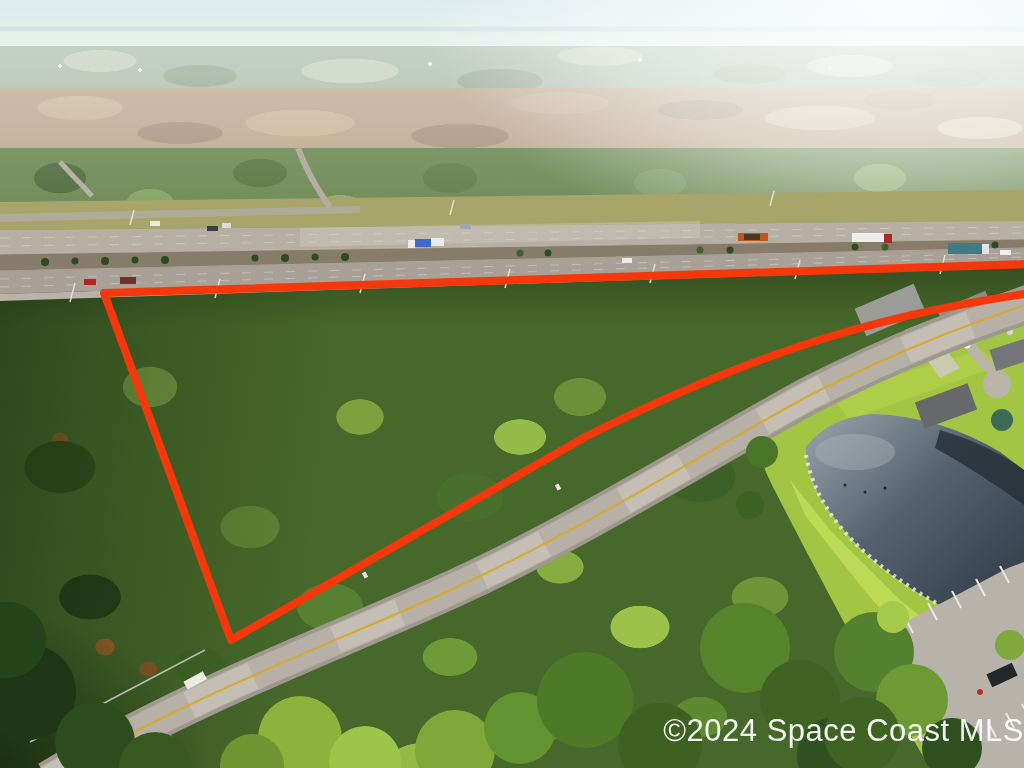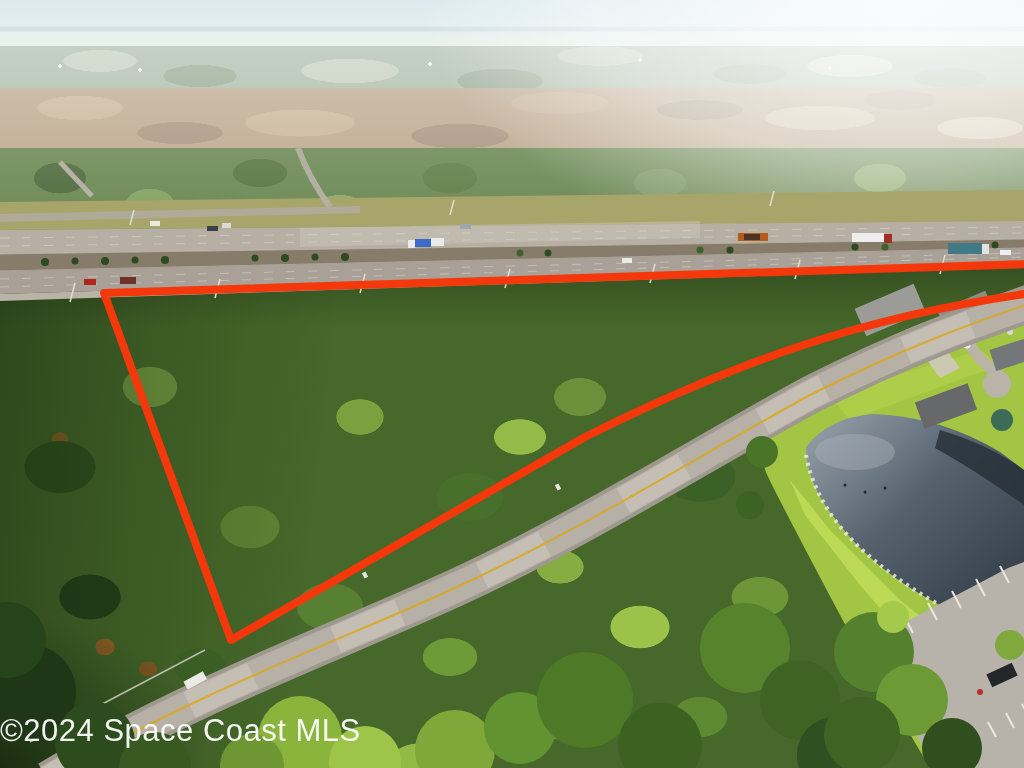--- a/index.html
+++ b/index.html
@@ -1,18 +1,18 @@
 <!DOCTYPE html>
 <html><head>
 <meta charset="utf-8">
 <style>
   html,body{margin:0;padding:0;background:#222;}
   #photo{position:relative;width:1024px;height:768px;overflow:hidden;
          font-family:"Liberation Sans",sans-serif;background:#4a6a2c;}
-  #photo > div{position:absolute;left:0;width:1024px;}
+  #photo > div{position:absolute;left:0;width:1024px;text-align:right;}
 
   
   .sky{top:0;height:52px;
     background:
       linear-gradient(transparent 26px, rgba(140,170,195,.35) 27px, rgba(140,170,195,.35) 31px, transparent 32px),
       linear-gradient(#c7dce6,#dcebe8 60%,#e7f0e6);}
   
   .distant{top:46px;height:48px;background-color:#a9b7a4;background-image:
       radial-gradient(2px 2px at 60px 20px,#f2f4f0 0 90%,transparent),
       radial-gradient(2px 2px at 140px 24px,#f2f4f0 0 90%,transparent),

